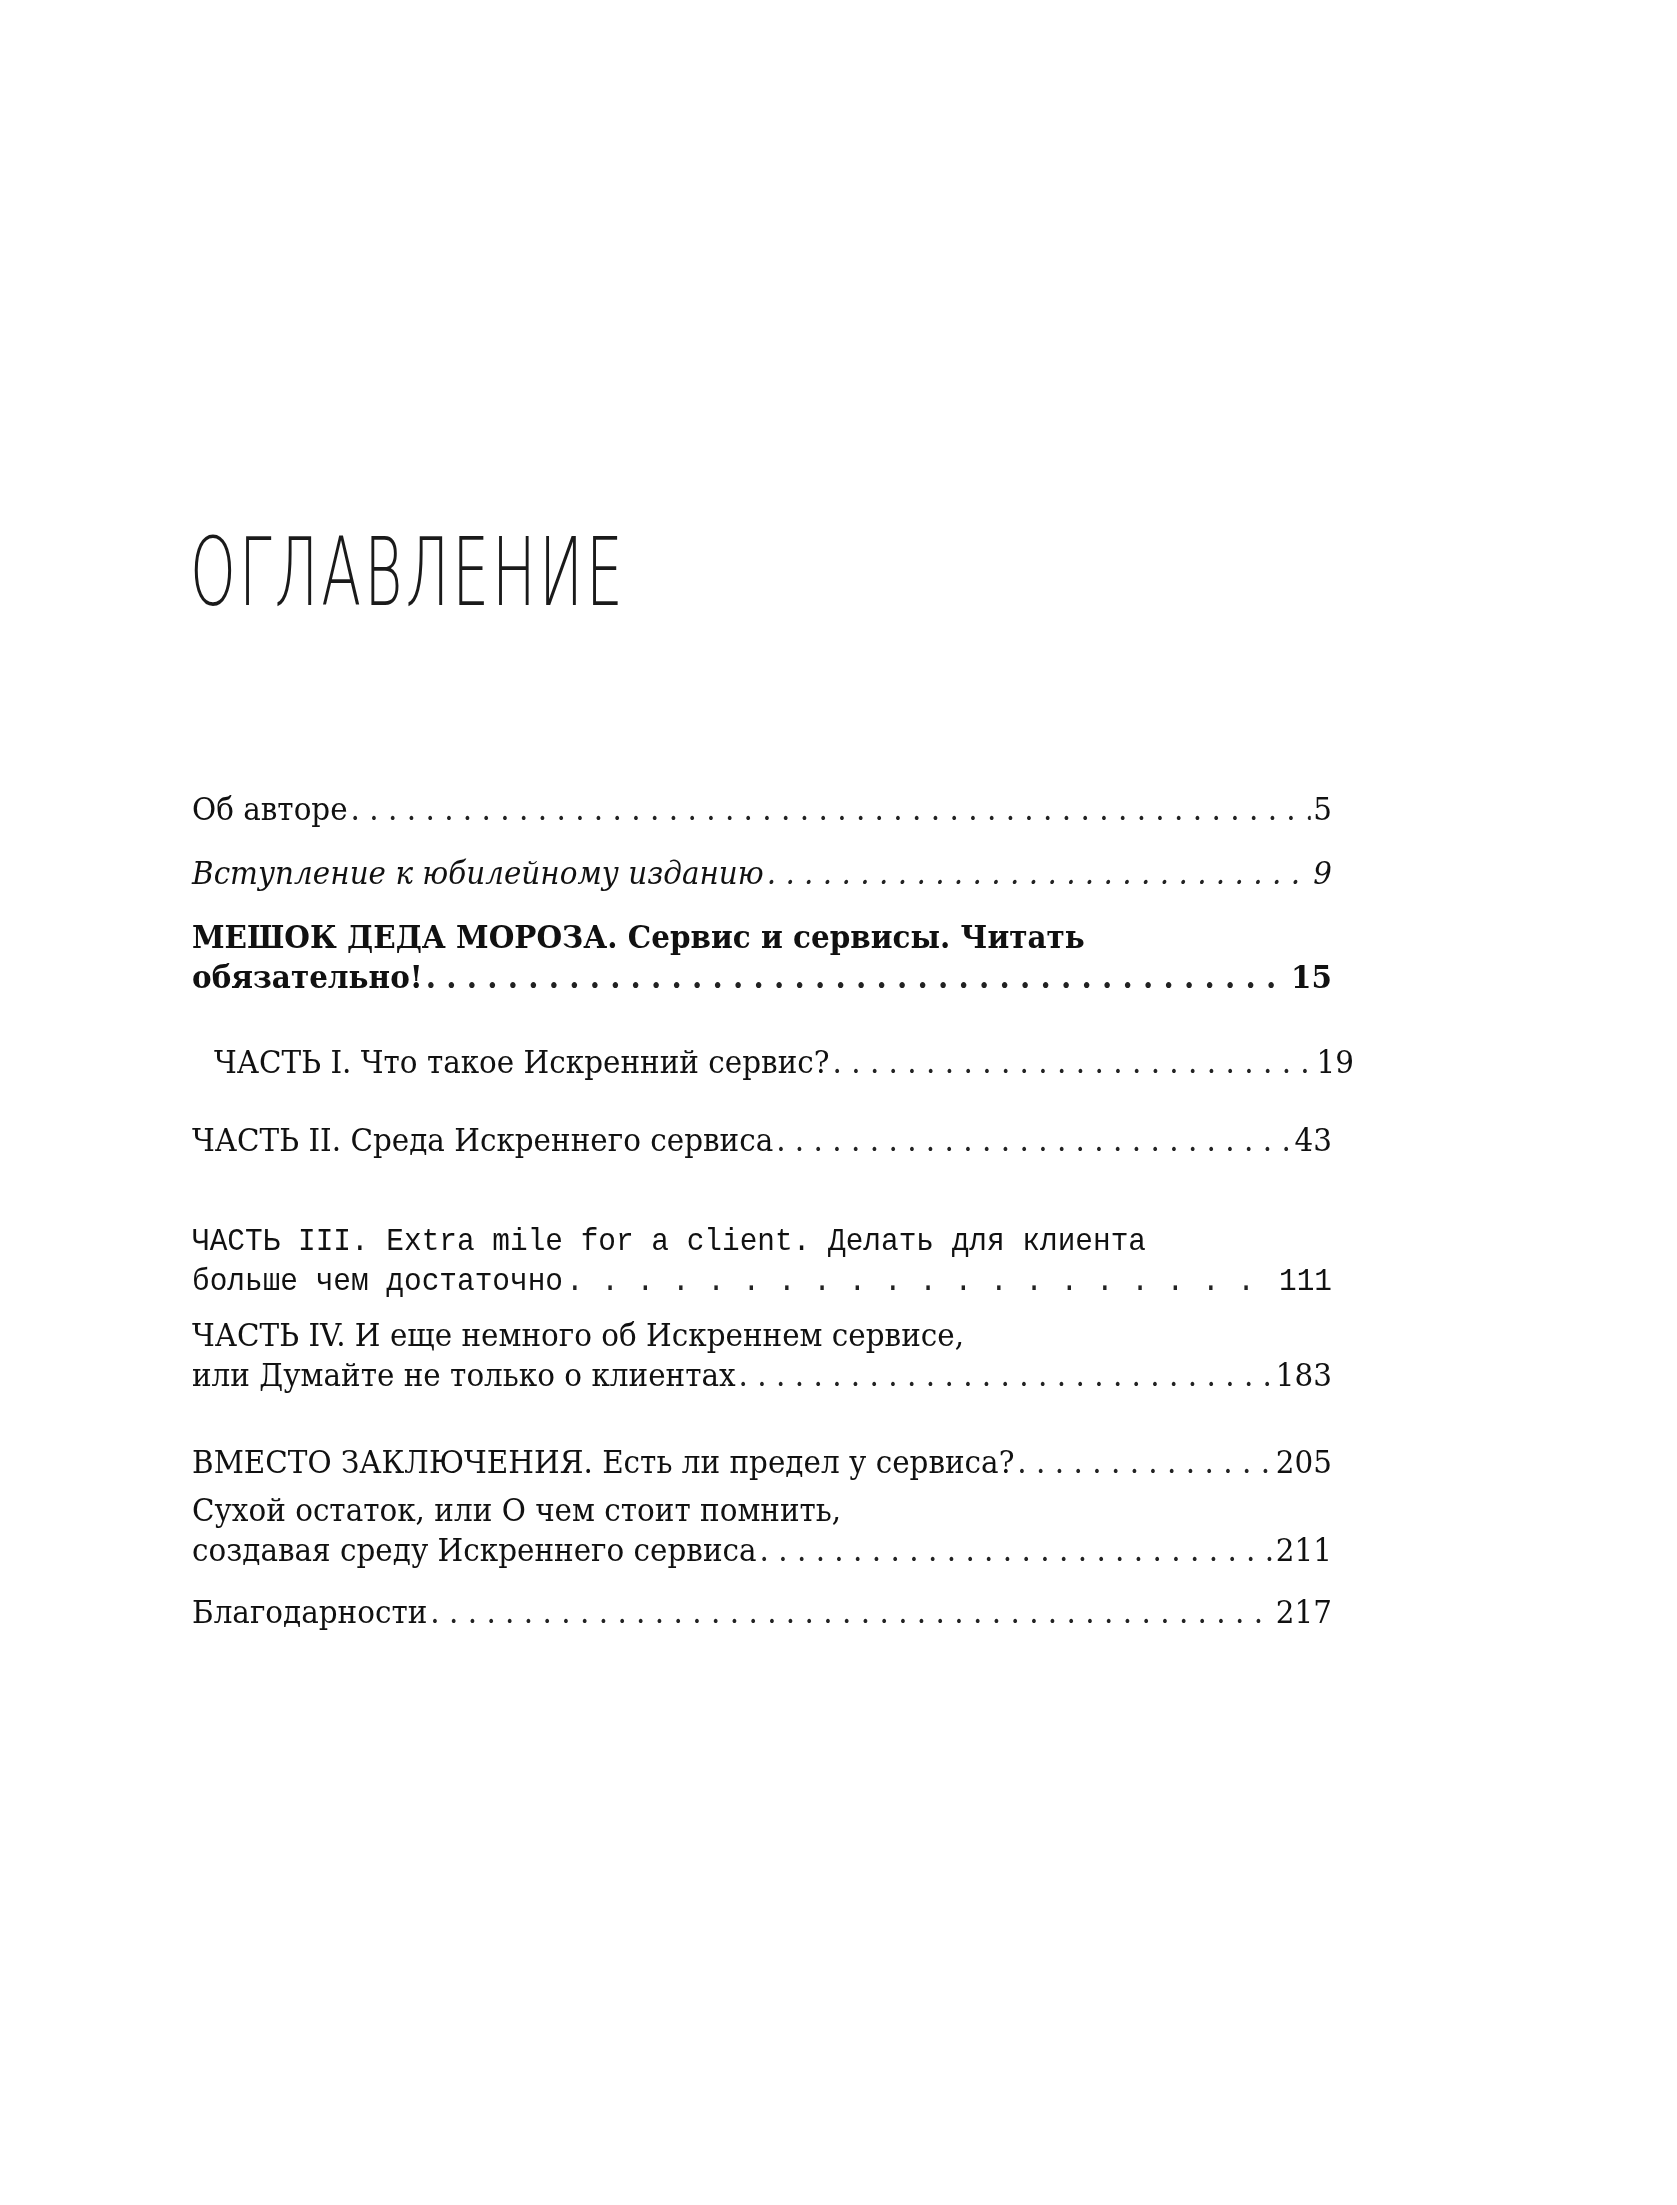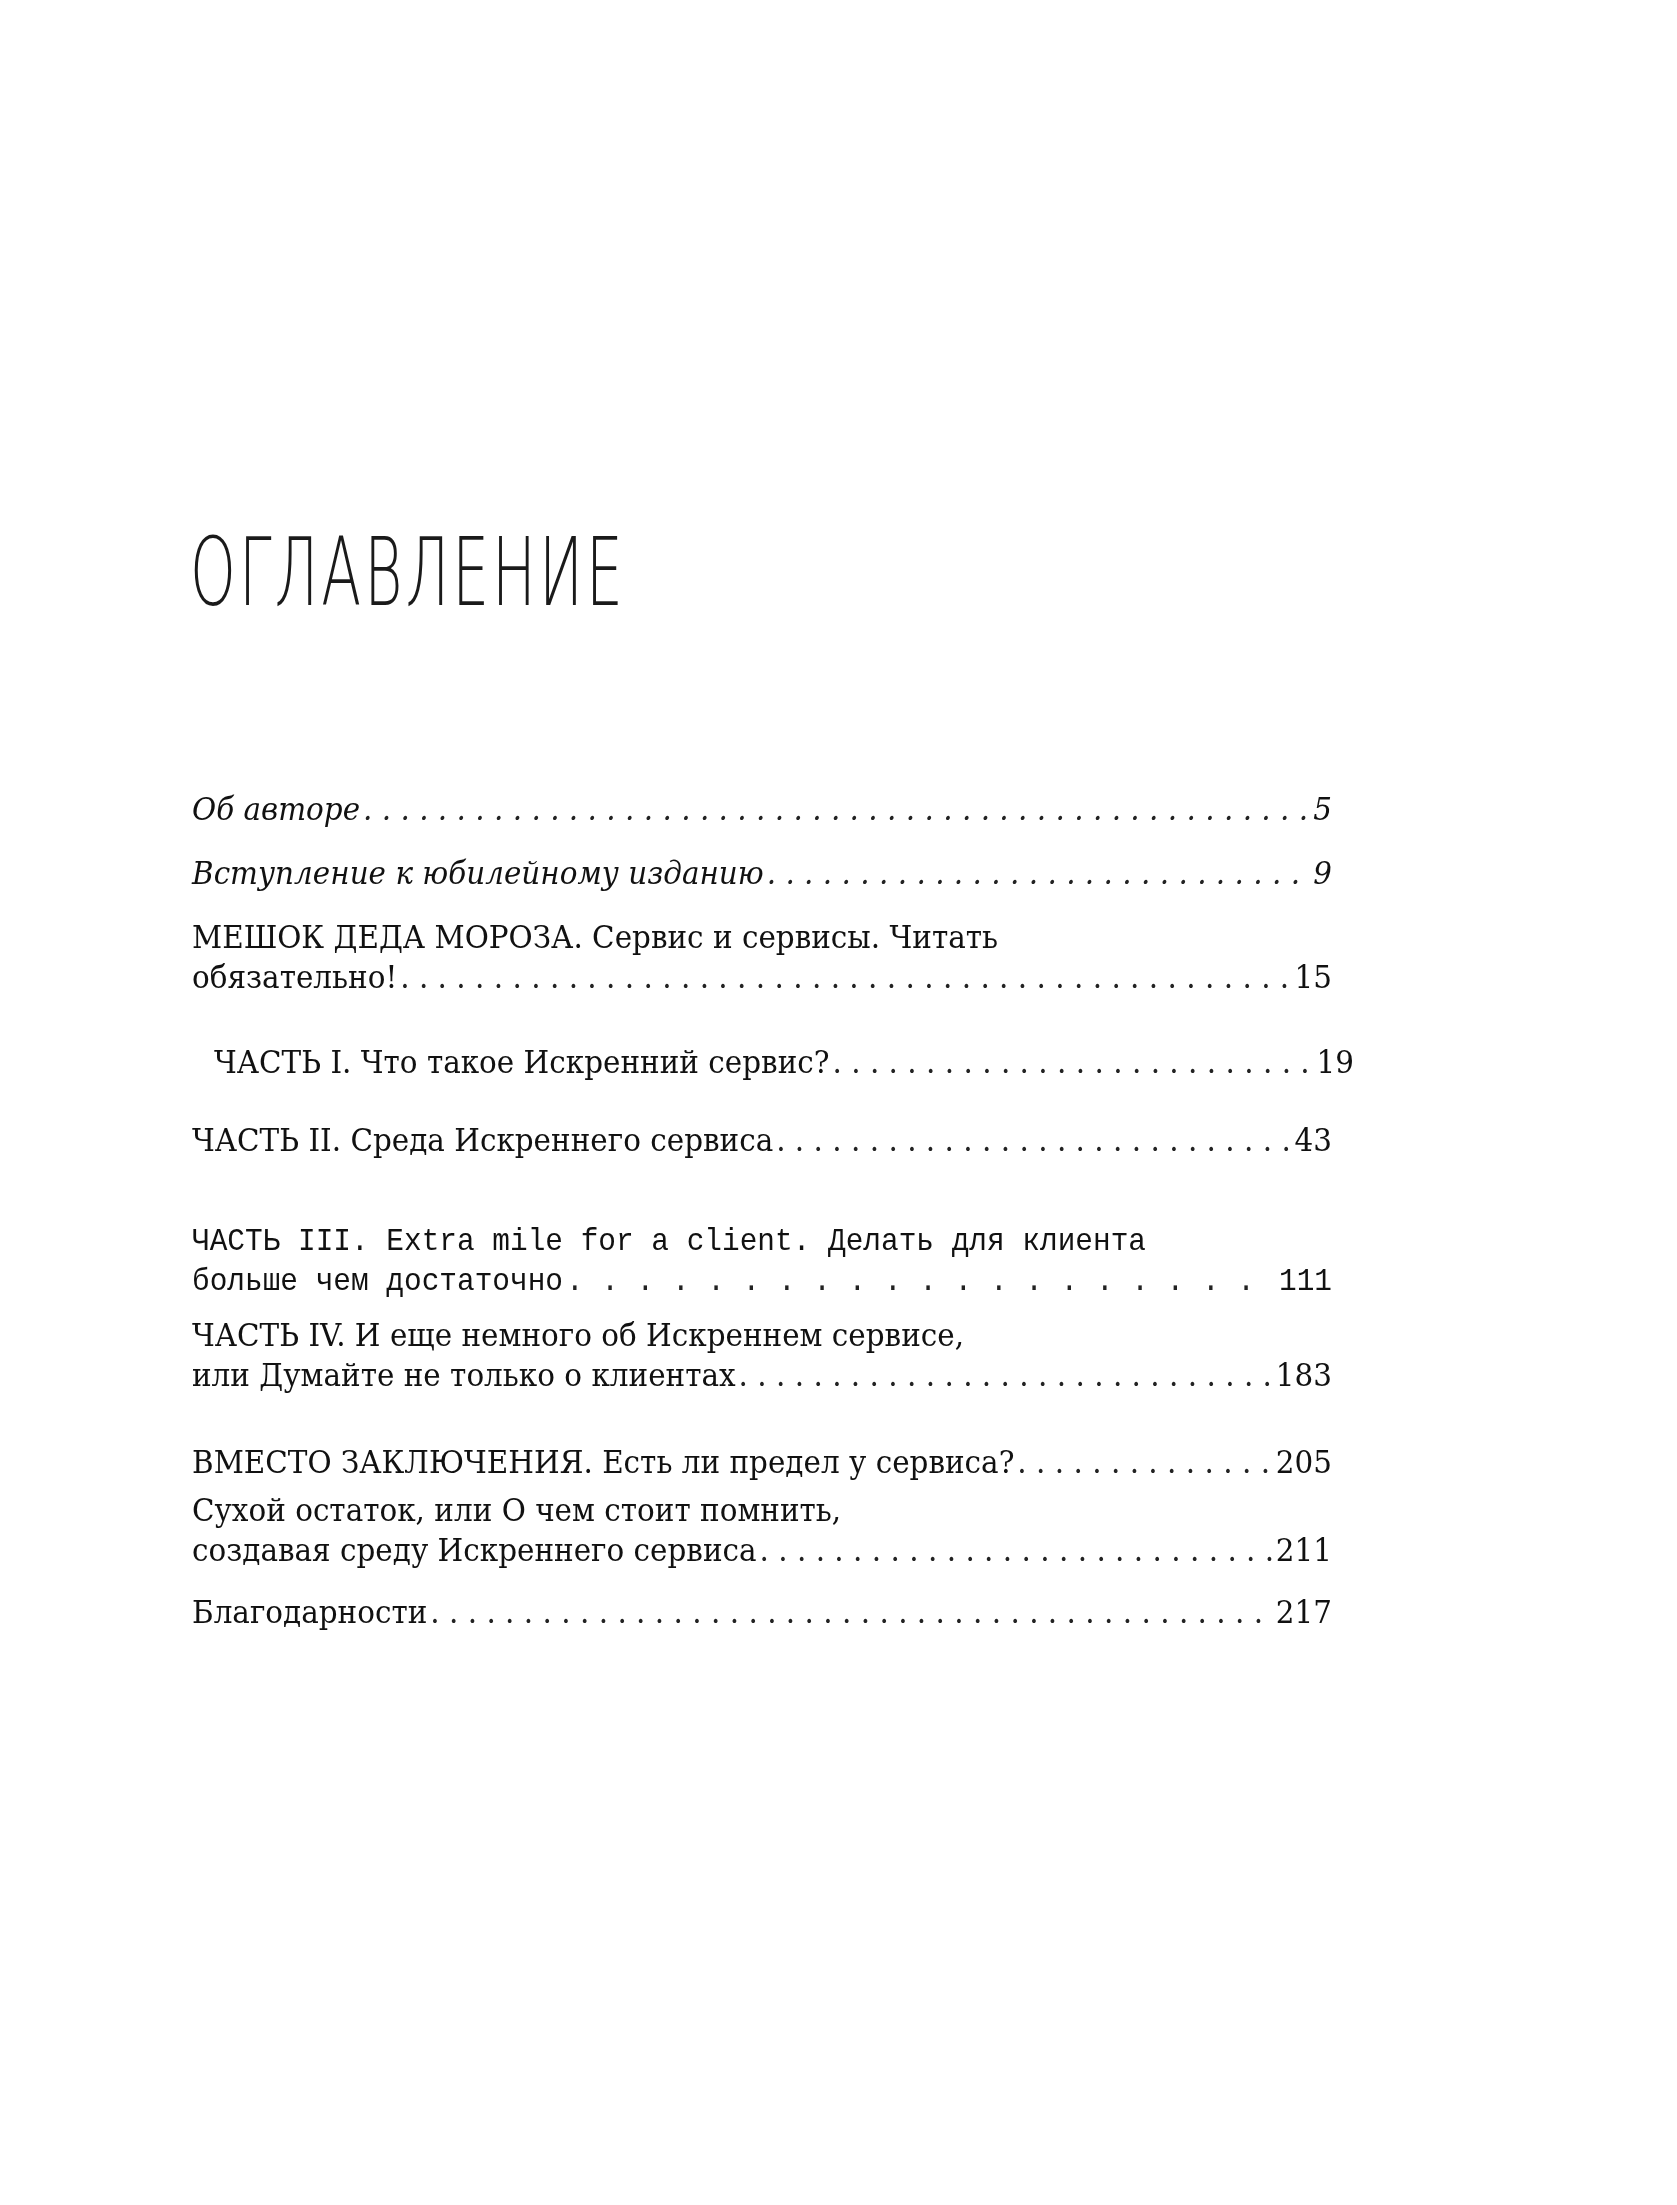--- a/index.html
+++ b/index.html
@@ -74,37 +74,37 @@
       text-align: right;
     }
   </style>
 </head>
 <body>
 
 <div class="page-title">ОГЛАВЛЕНИЕ</div>
 
 <div class="toc">
 
-  <div class="entry" style="top:789px;font-style:italic;">
+  <div class="entry" style="top:789px;">
     <div class="line">
       <span class="text">Об авторе</span>
       <span class="leader"></span>
       <span class="page">5</span>
     </div>
   </div>
 
   <div class="entry" style="top:853px;font-style:italic;">
     <div class="line">
       <span class="text">Вступление к юбилейному изданию</span>
       <span class="leader"></span>
       <span class="page">9</span>
     </div>
   </div>
 
-  <div class="entry" style="top:917px;">
+  <div class="entry" style="top:917px;font-weight:bold;">
     <div class="line">
       <span class="text">МЕШОК ДЕДА МОРОЗА. Сервис и сервисы. Читать</span>
     </div>
     <div class="line">
       <span class="text">обязательно!</span>
       <span class="leader"></span>
       <span class="page">15</span>
     </div>
   </div>
 

